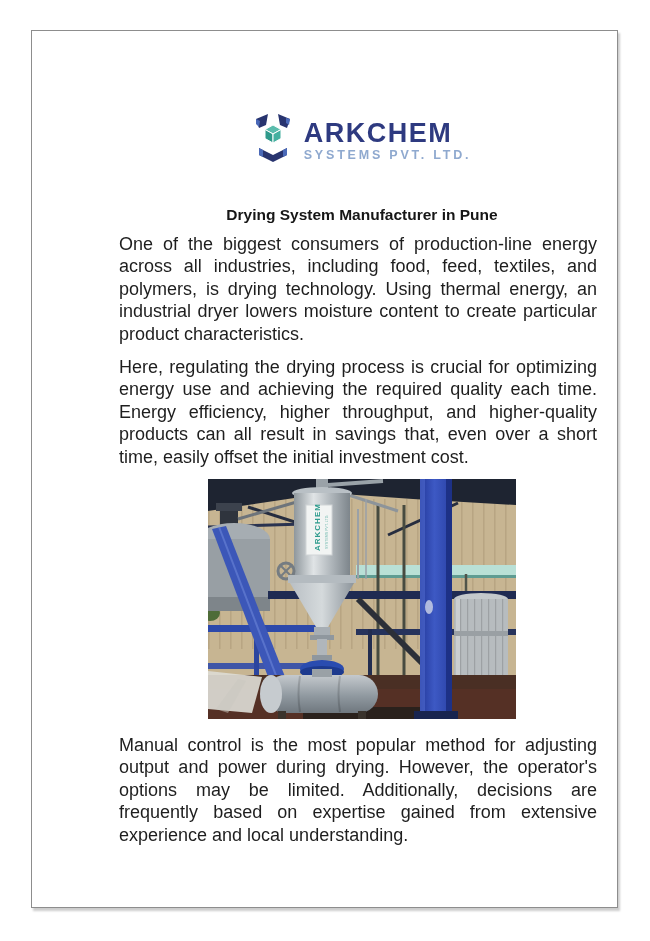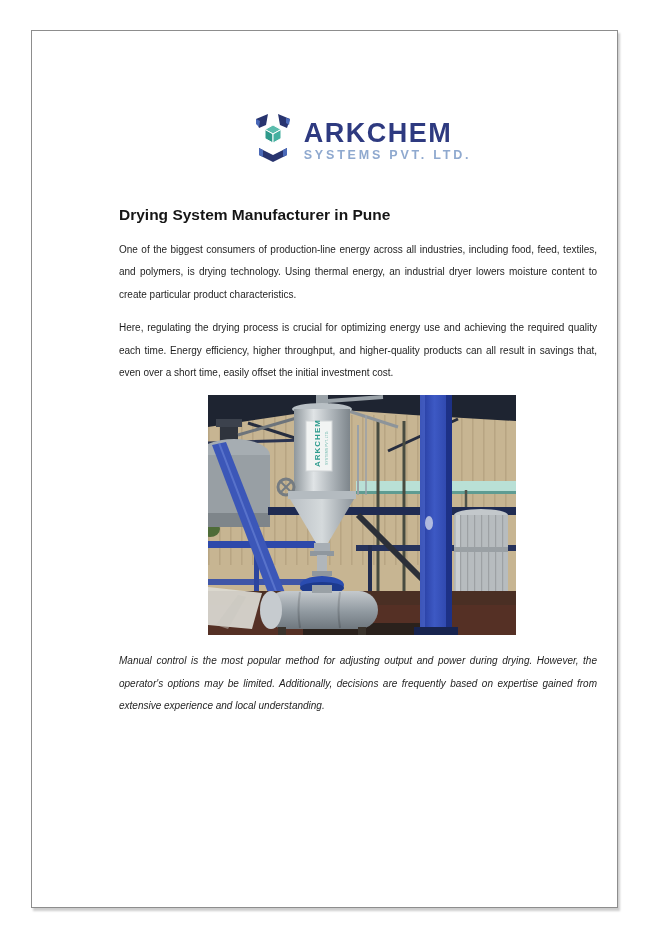--- a/index.html
+++ b/index.html
@@ -16,29 +16,29 @@
   }
 
   .content { position:absolute; left:87px; top:30px; width:486px; }
 
   .logo-row { margin-top:50px; display:flex; justify-content:center; align-items:center; gap:11px; height:58px; }
   .logo-text { display:flex; flex-direction:column; align-items:flex-start; }
   .brand { font-size:27px; font-weight:bold; letter-spacing:1.5px; color:#2e3a80; line-height:28px; }
   .subtitle { font-size:12.5px; letter-spacing:2.8px; color:#8fa9cf; font-weight:bold; margin-top:1px; }
 
   h1.doc-heading {
-    margin:36px 0 14px; 
+    margin:36px 0 8px; text-align:center;
     font-size:15.5px; font-weight:bold; color:#161616; line-height:20px;
   }
 
   p.body-par {
-    font-size:10px; line-height:22.4px; color:#1e1e1e;
+    font-size:18px; line-height:22.4px; color:#1e1e1e;
     text-align:justify; margin:0 8px 11px 0;
   }
-  p.after-photo { margin-top:15px;font-style:italic; }
+  p.after-photo { margin-top:15px; }
 
   .photo-wrap { width:308px; height:240px; margin:8px auto 0; overflow:hidden; }
   .photo-wrap svg { display:block; }
 </style>
 </head>
 <body>
 
 <div class="page">
   <div class="sheet">
     <div class="content">

